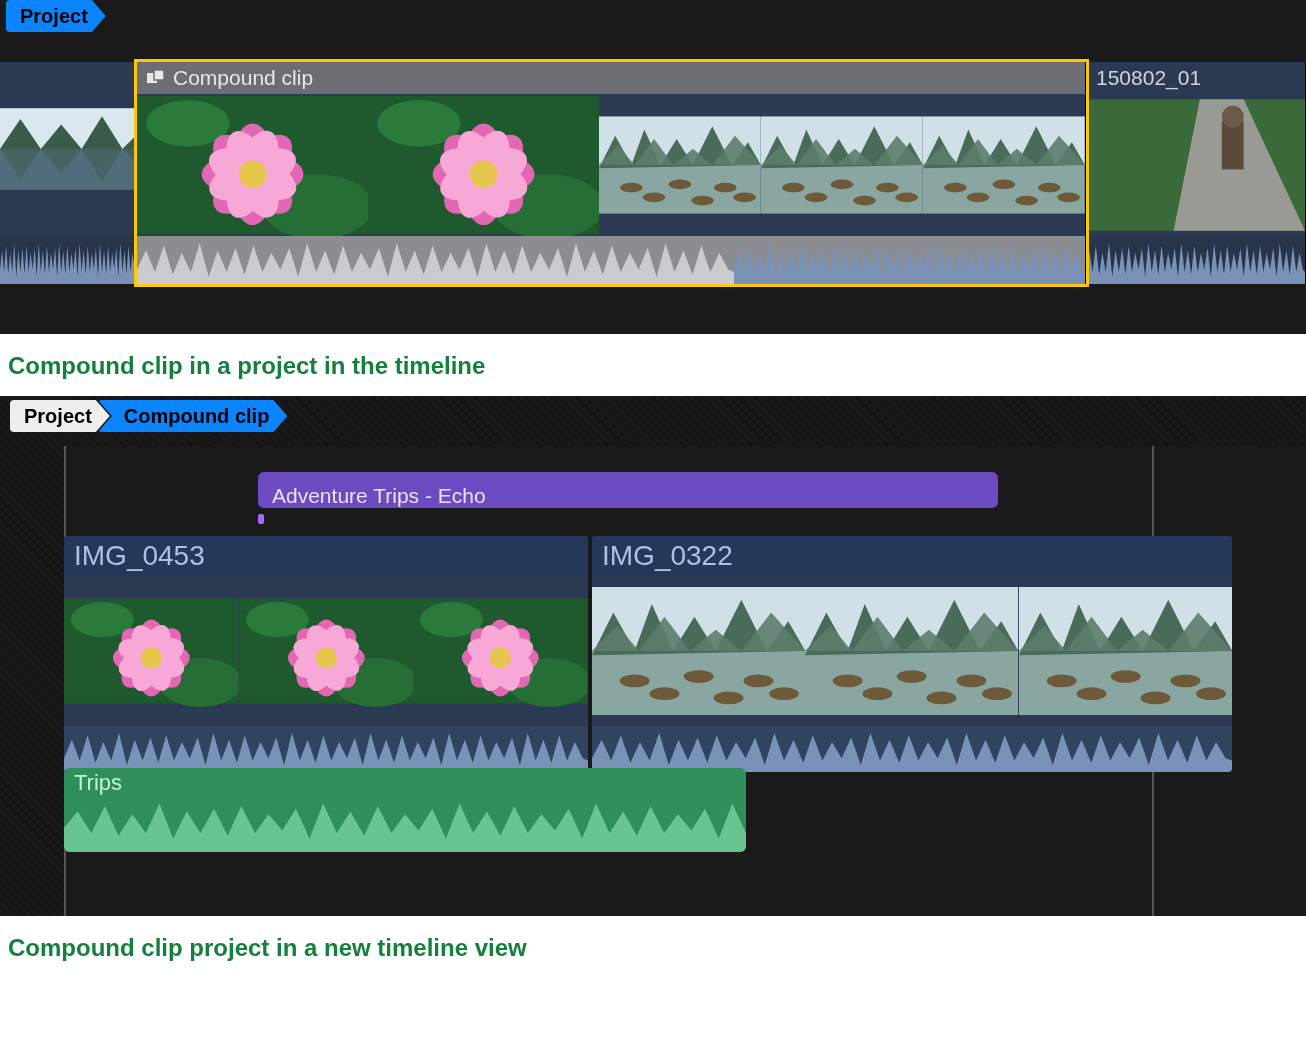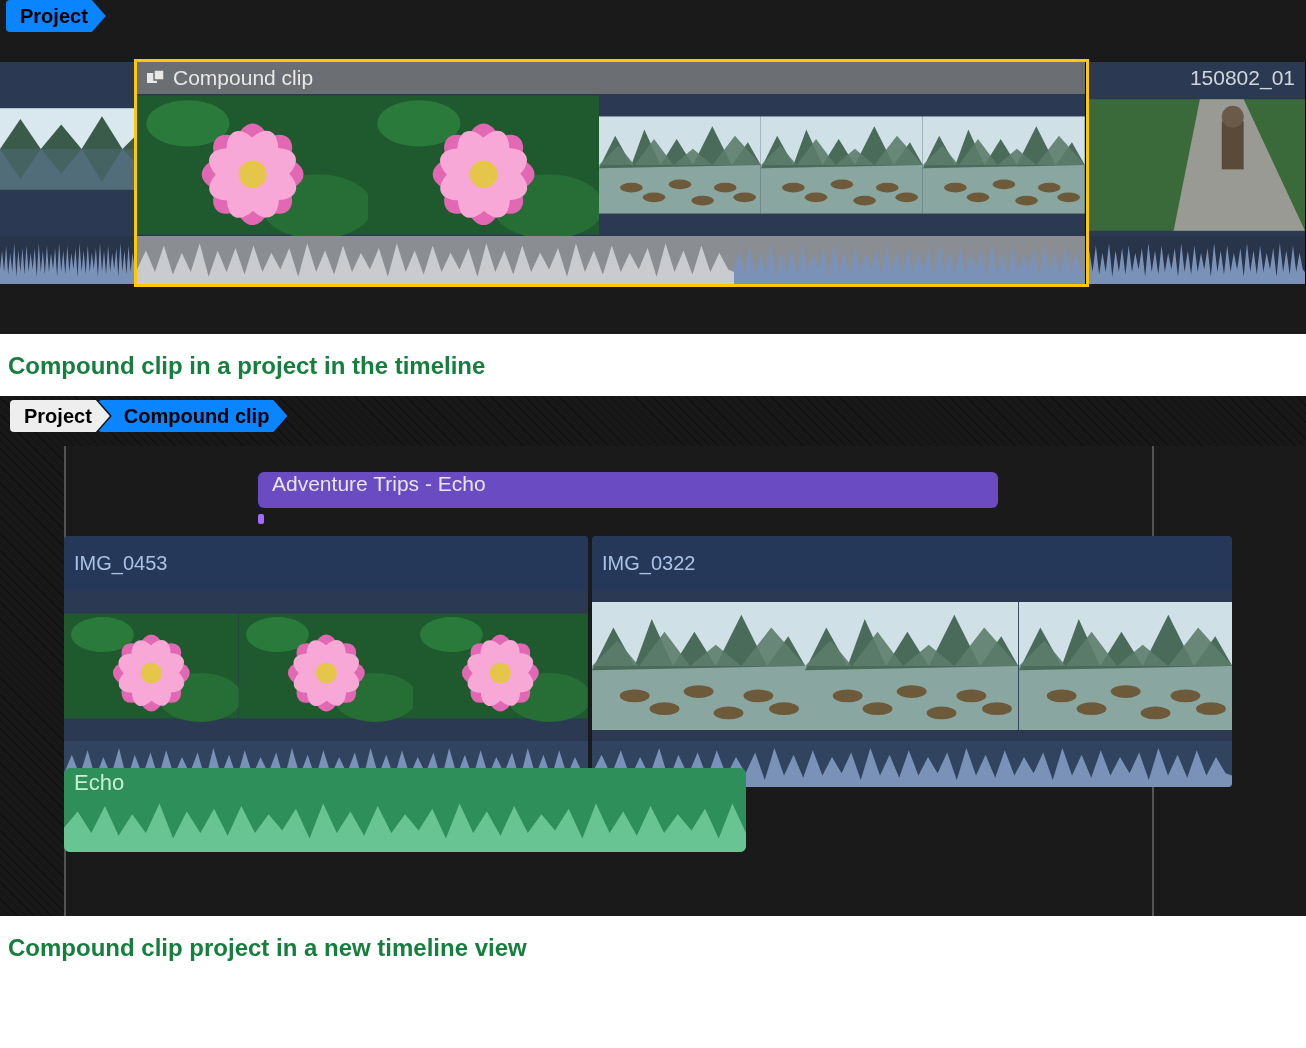--- a/index.html
+++ b/index.html
@@ -129,36 +129,36 @@
     background: #1a1a1a;
   }
   .edge-line {
     position:absolute; top:0; bottom:0; width:2px; background:#555;
   }
   .title-bar {
     position: absolute;
     background: #6a4bc1;
     border-radius: 6px;
     height: 36px;
-    display: flex; align-items: flex-start;
+    display: flex; align-items: flex-end;
     color: #e9e3f7;
     font-size: 21px;
     padding: 0 14px;
   }
   .title-marker {
     position:absolute; width:6px; height:10px; background:#a06cff; border-radius:2px;
   }
   .vclip {
     position: absolute;
     background: #2b3a52;
     border-radius: 4px;
     overflow: hidden;
     display:flex; flex-direction:column;
   }
-  .vclip .clip-header { color:#a9c2e6; font-size:20px; padding:16px 10px; background:#263859; }
+  .vclip .clip-header { color:#a9c2e6; font-size:28px; padding:4px 10px; background:#263859; }
   .vclip .filmstrip { height: 120px; }
   .vclip .waveform { height: 46px; background:#30445f; }
   .audio-clip {
     position:absolute;
     background:#2f8f5b;
     border-radius:6px;
     overflow:hidden;
   }
   .audio-clip .clip-header { color:#c3f3d5; font-size:22px; padding:2px 10px; }
   .audio-clip .waveform { height:54px; background:#2f8f5b; }
@@ -290,21 +290,21 @@
         <svg style="flex:0.63">
             <use href="#wave-grey"></use>
           </svg>
         <svg style="flex:0.37">
             <use href="#wave-blue"></use>
           </svg>
       </div>
     </div>
 
     <div class="clip" style="flex:1; min-width:120px;">
-      <div class="clip-header" style="background:#2b3a52;justify-content:flex-end;">
+      <div class="clip-header" style="background:#2b3a52;">
         <span>150802_01</span>
       </div>
       <div class="filmstrip" style="height:118px;">
         <div class="thumb">
             <svg>
               <use href="#thumb-road"></use>
             </svg>
           </div>
       </div>
       <div class="waveform">
@@ -384,21 +384,21 @@
       </div>
       <div class="waveform">
           <svg>
             <use href="#wave-blue"></use>
           </svg>
         </div>
     </div>
 
     <div class="audio-clip" style="left:0; top:322px; width:682px;">
       <div class="clip-header">
-          <span>Echo</span>
+          <span>Trips</span>
         </div>
       <div class="waveform">
           <svg>
             <use href="#wave-green"></use>
           </svg>
         </div>
     </div>
   </div>
 </div>
 

